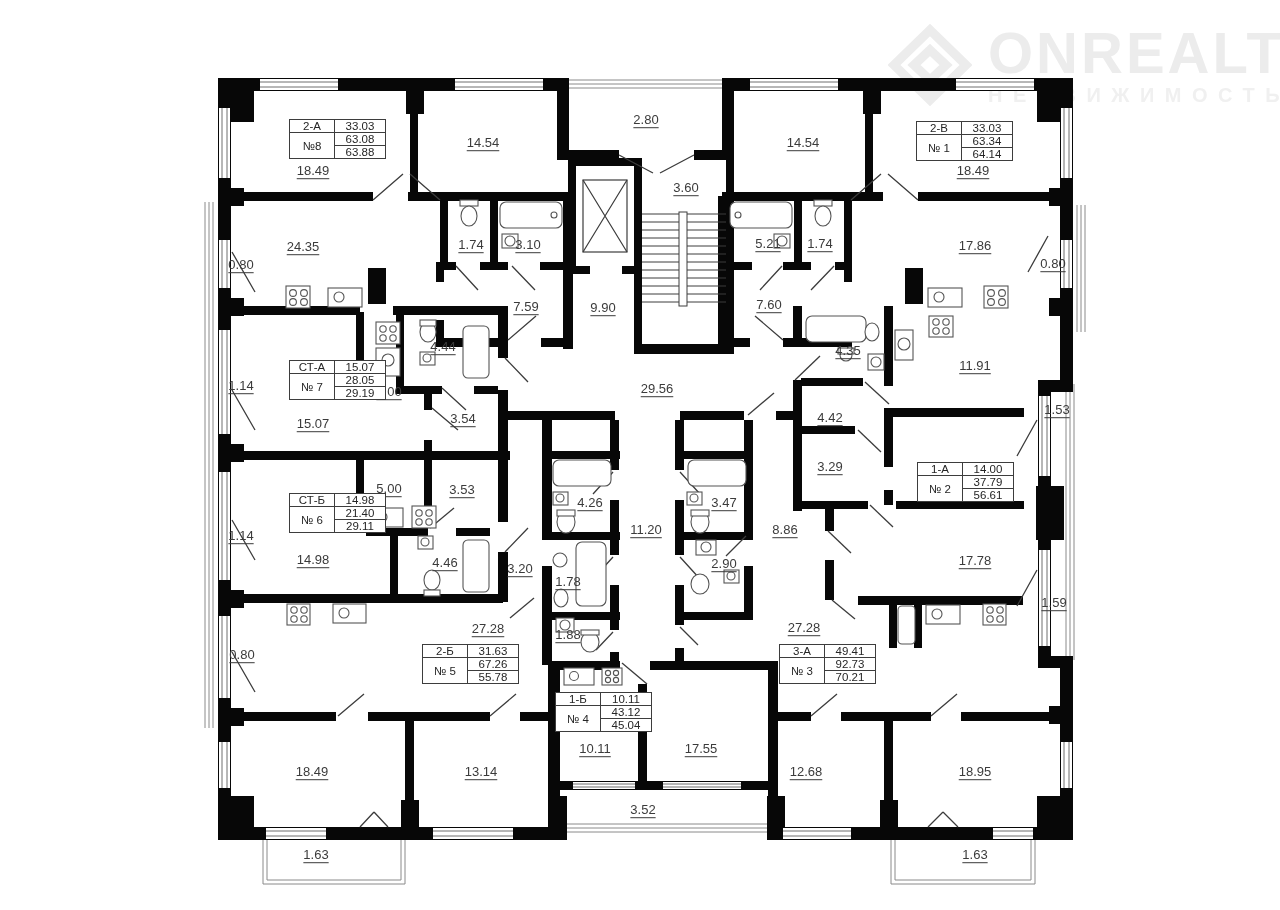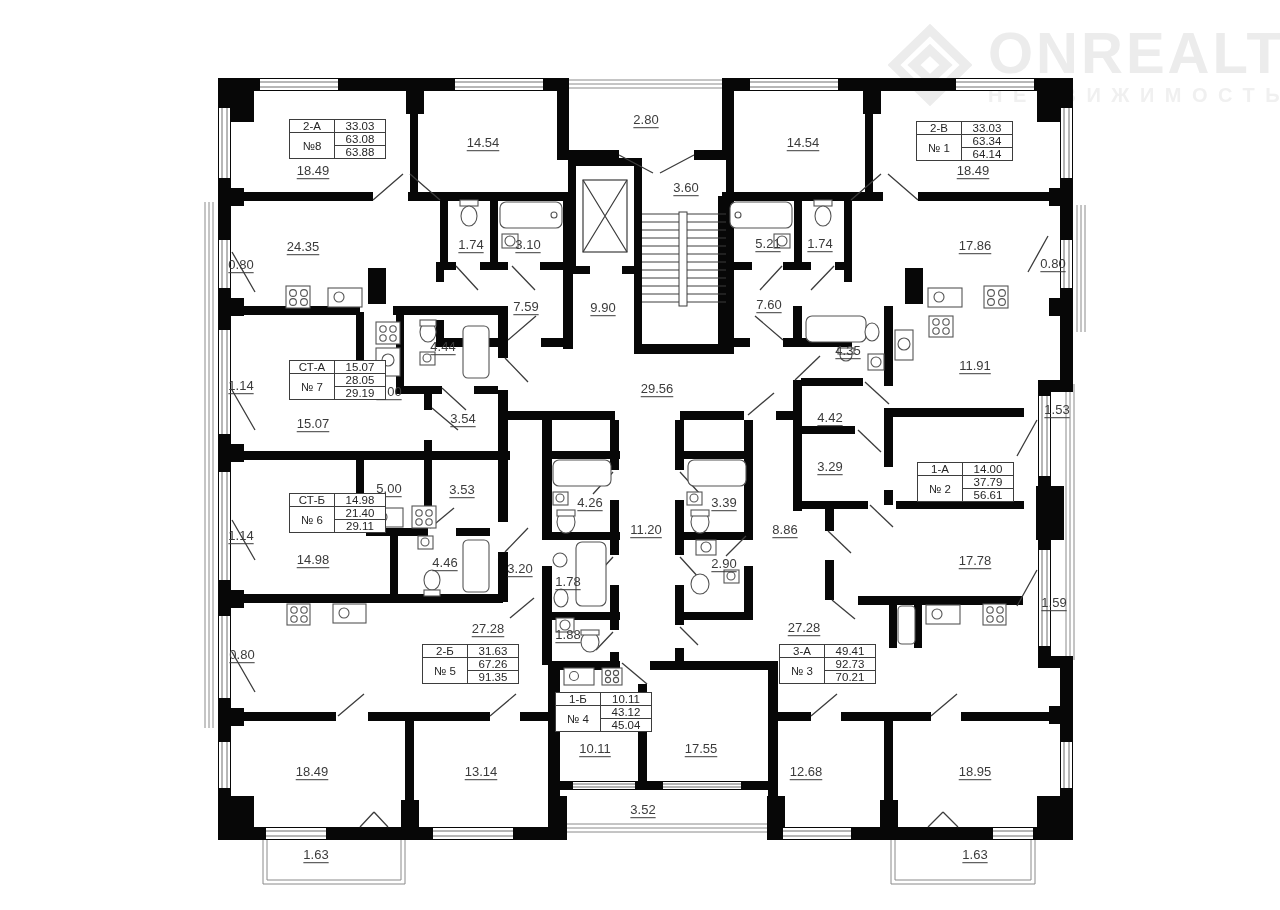--- a/index.html
+++ b/index.html
@@ -469,21 +469,21 @@
       <div class="dim" style="left: 822px; top: 467px;">3.29</div>
       <div class="dim" style="left: 966px; top: 479px;">14.00</div>
       <div class="dim" style="left: 381px; top: 489px;">5.00</div>
       <div class="dim" style="left: 454px; top: 490px;">3.53</div>
       <div class="dim" style="left: 305px; top: 560px;">14.98</div>
       <div class="dim" style="left: 437px; top: 563px;">4.46</div>
       <div class="dim" style="left: 512px; top: 569px;">3.20</div>
       <div class="dim" style="left: 233px; top: 536px;">1.14</div>
       <div class="dim" style="left: 582px; top: 503px;">4.26</div>
       <div class="dim" style="left: 638px; top: 530px;">11.20</div>
-      <div class="dim" style="left: 716px; top: 503px;">3.39</div>
+      <div class="dim" style="left: 716px; top: 503px;">3.47</div>
       <div class="dim" style="left: 777px; top: 530px;">8.86</div>
       <div class="dim" style="left: 560px; top: 582px;">1.78</div>
       <div class="dim" style="left: 716px; top: 564px;">2.90</div>
       <div class="dim" style="left: 560px; top: 635px;">1.88</div>
       <div class="dim" style="left: 480px; top: 629px;">27.28</div>
       <div class="dim" style="left: 796px; top: 628px;">27.28</div>
       <div class="dim" style="left: 967px; top: 561px;">17.78</div>
       <div class="dim" style="left: 1046px; top: 603px;">1.59</div>
       <div class="dim" style="left: 234px; top: 655px;">0.80</div>
       <div class="dim" style="left: 587px; top: 749px;">10.11</div>
@@ -577,21 +577,21 @@
         <tbody>
           <tr>
             <td class="c1">2-Б</td>
             <td class="c2">31.63</td>
           </tr>
           <tr>
             <td rowspan="2" class="c1">№ 5</td>
             <td class="c2">67.26</td>
           </tr>
           <tr>
-            <td class="c2">91.35</td>
+            <td class="c2">55.78</td>
           </tr>
         </tbody>
       </table>
       <table class="apt-table" style="left: 771px; top: 644px;">
         <tbody>
           <tr>
             <td class="c1">3-А</td>
             <td class="c2">49.41</td>
           </tr>
           <tr>

